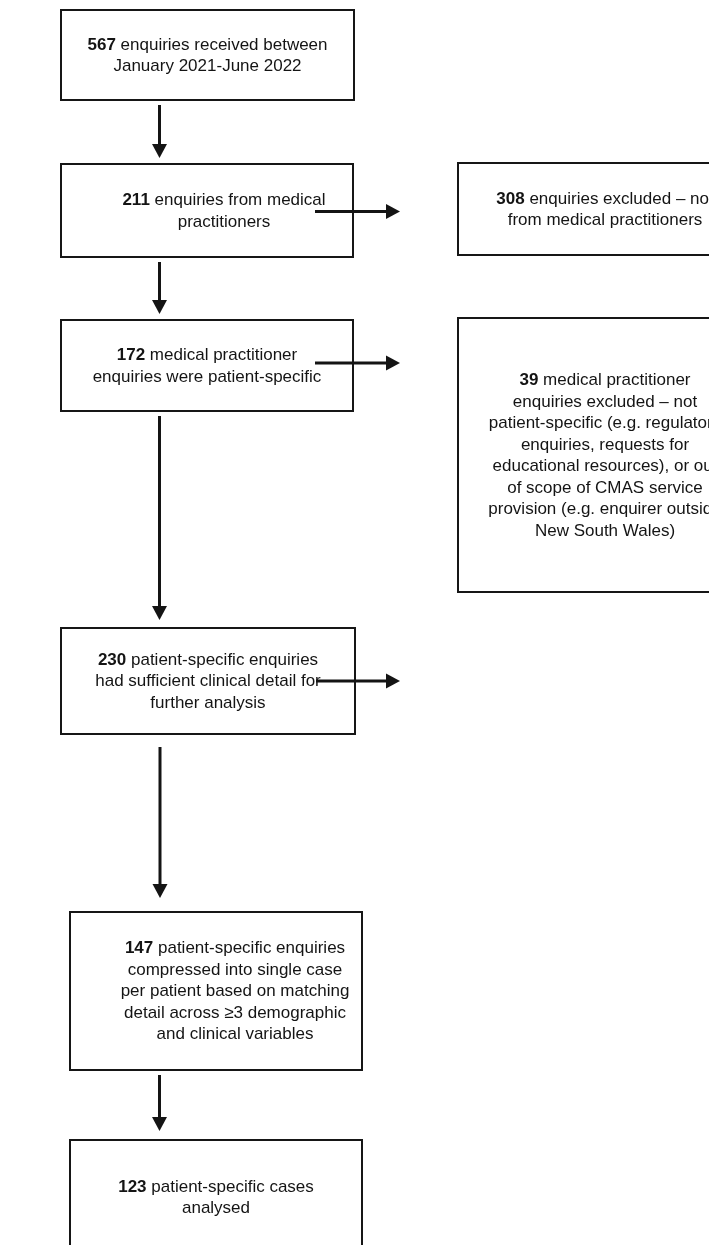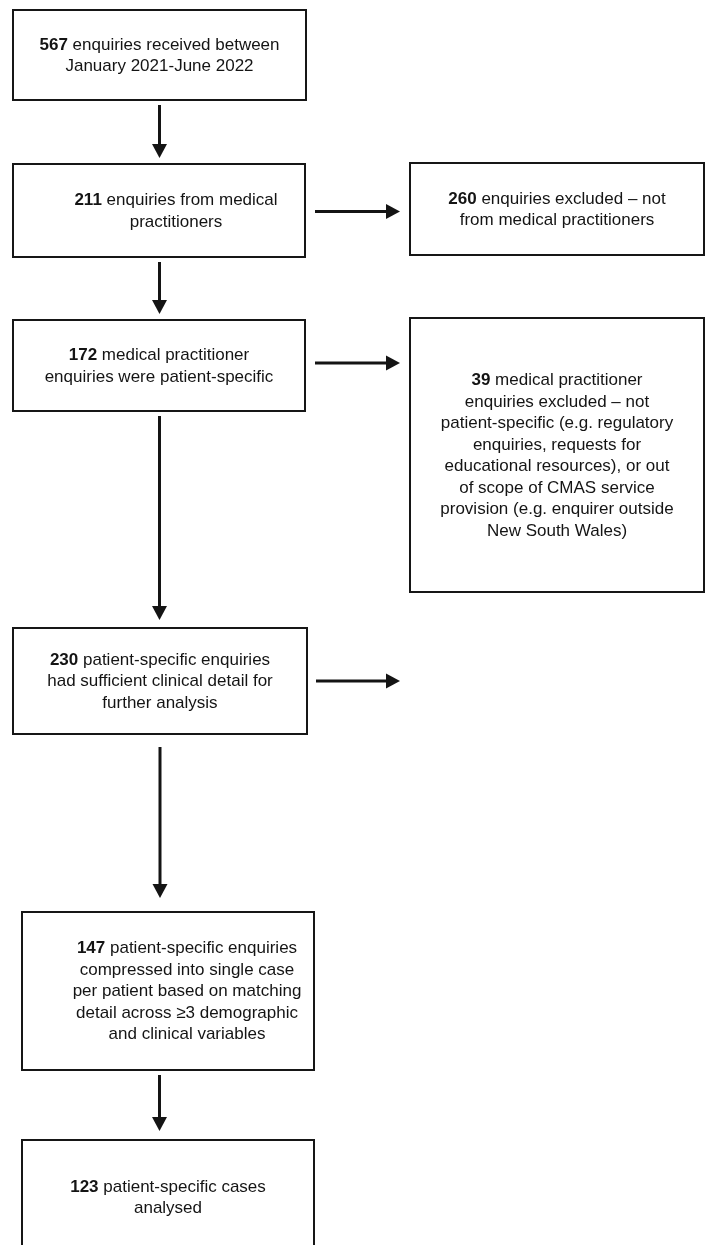--- a/index.html
+++ b/index.html
@@ -18,20 +18,21 @@
   }
   .box {
     position: absolute;
     box-sizing: border-box;
     border: 2px solid var(--box-border, #161616);
     background: var(--box-fill, #ffffff);
     display: flex;
     align-items: center;
     justify-content: center;
     padding: 6px 10px;
+    margin-left: 48px;
   }
   .box-text {
     text-align: center;
     white-space: pre-line;
     font-size: 17px;
     line-height: 21.5px;
   }
   .num {
     font-weight: 700;
   }
@@ -71,21 +72,21 @@
     <div class="box-text"><span class="num">567</span><span> enquiries received between
 January 2021-June 2022</span></div>
   </div>
 
   <div class="box b-medical">
     <div class="box-text"><span class="num">211</span><span> enquiries from medical
 practitioners</span></div>
   </div>
 
   <div class="box b-excl-med">
-    <div class="box-text"><span class="num">260</span><span> enquiries excluded – not
+    <div class="box-text"><span class="num">308</span><span> enquiries excluded – not
 from medical practitioners</span></div>
   </div>
 
   <div class="box b-patspec">
     <div class="box-text"><span class="num">172</span><span> medical practitioner
 enquiries were patient-specific</span></div>
   </div>
 
   <div class="box b-excl-ps">
     <div class="box-text"><span class="num">39</span><span> medical practitioner

